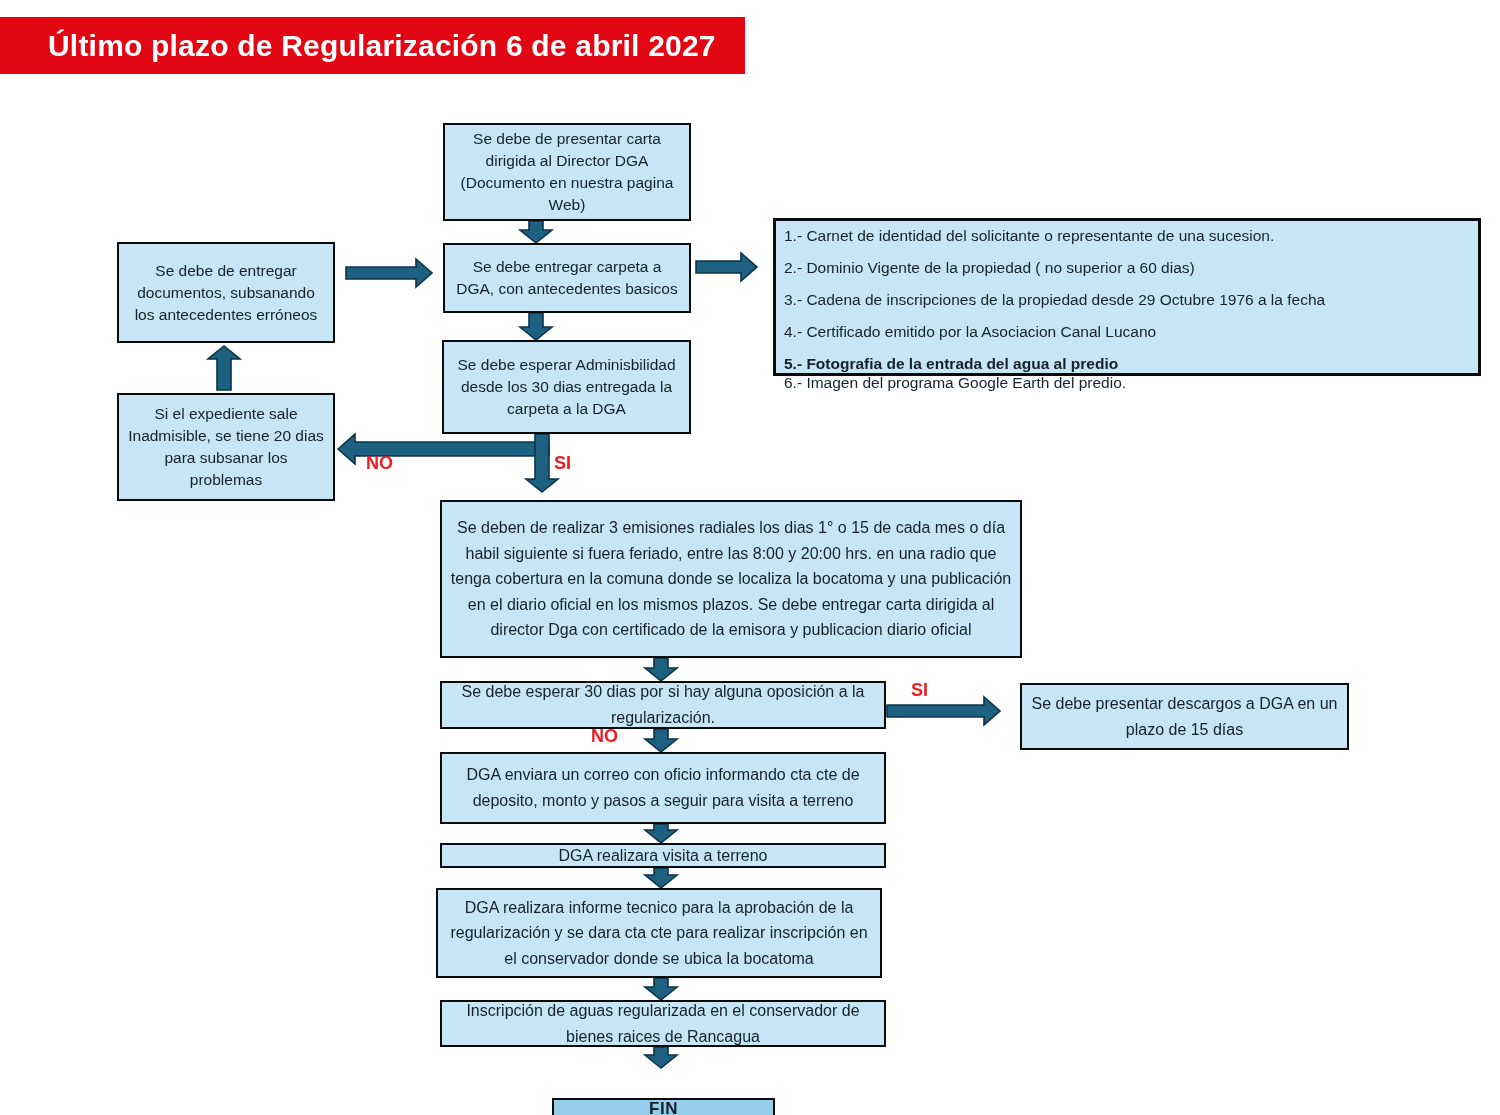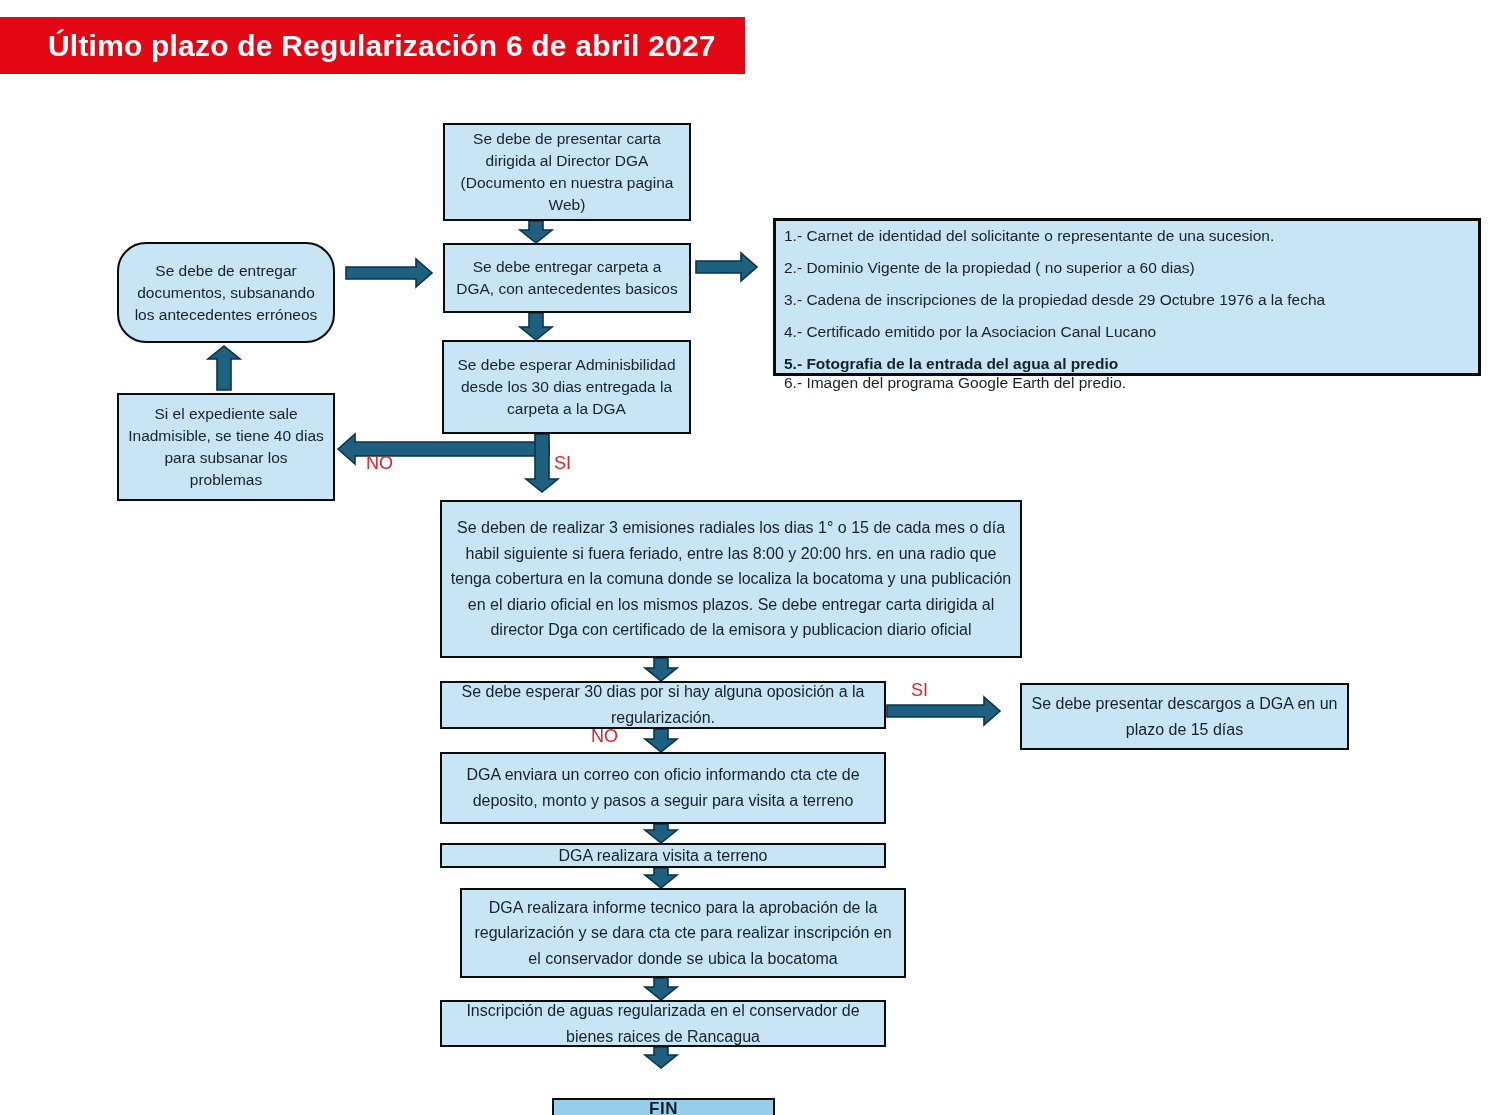--- a/index.html
+++ b/index.html
@@ -34,21 +34,21 @@
     color:#16222b;font-size:15.5px;
     padding:5px 8px;
   }
   .reqs ul{list-style:none;margin:0;padding:0;}
   .reqs li{margin:0 0 13px 0;line-height:19px;}
   .reqs li:nth-child(5){margin-bottom:0;font-weight:bold;}
   .reqs li:last-child{margin-bottom:0;}
   svg.arrows{position:absolute;left:0;top:0;pointer-events:none;}
   svg.arrows polygon{fill:#1e607f;stroke:#0c3349;stroke-width:1.6;}
   .branch-label{
-    position:absolute;color:#ed1c24;font-weight:normal;font-size:18px;
+    position:absolute;color:#ed1c24;font-weight:bold;font-size:18px;
   }
 </style>
 </head>
 <body>
 
 <div class="canvas">
 
   <div class="banner">
     <span>Último plazo de Regularización 6 de abril 2027</span>
   </div>
@@ -86,26 +86,26 @@
       <li>4.- Certificado emitido por la Asociacion Canal Lucano</li>
       <li>5.- Fotografia de la entrada del agua al predio</li>
       <li>6.- Imagen del programa Google Earth del predio.</li>
     </ul>
   </div>
 
   <div class="node" style="left:442px;top:340px;width:249px;height:94px;text-align:center;">
     <span>Se debe esperar Adminisbilidad desde los 30 dias entregada la carpeta a la DGA</span>
   </div>
 
-  <div class="node" style="left:117px;top:242px;width:218px;height:101px;border-radius:29px;">
+  <div class="node" style="left:117px;top:242px;width:218px;height:101px;">
     <span>Se debe de entregar documentos, subsanando los antecedentes erróneos</span>
   </div>
 
   <div class="node" style="left:117px;top:393px;width:218px;height:108px;">
-    <span>Si el expediente sale Inadmisible, se tiene 40 dias para subsanar los problemas</span>
+    <span>Si el expediente sale Inadmisible, se tiene 20 dias para subsanar los problemas</span>
   </div>
 
   <div class="node big" style="left:440px;top:500px;width:582px;height:158px;">
     <span>Se deben de realizar 3 emisiones radiales los dias 1° o 15 de cada mes o día habil siguiente si fuera feriado, entre las 8:00 y 20:00 hrs. en una radio que tenga cobertura en la comuna donde se localiza la bocatoma y una publicación en el diario oficial en los mismos plazos. Se debe entregar carta dirigida al director Dga con certificado de la emisora y publicacion diario oficial</span>
   </div>
 
   <div class="node big" style="left:440px;top:681px;width:446px;height:48px;">
     <span>Se debe esperar 30 dias por si hay alguna oposición a la regularización.</span>
   </div>
 
@@ -114,21 +114,21 @@
   </div>
 
   <div class="node big" style="left:440px;top:752px;width:446px;height:72px;">
     <span>DGA enviara un correo con oficio informando cta cte de deposito, monto y pasos a seguir para visita a terreno</span>
   </div>
 
   <div class="node big" style="left:440px;top:843px;width:446px;height:25px;">
     <span>DGA realizara visita a terreno</span>
   </div>
 
-  <div class="node big" style="left:460px;top:888px;width:446px;height:90px;text-align:center;">
+  <div class="node big" style="left:436px;top:888px;width:446px;height:90px;text-align:center;">
     <span>DGA realizara informe tecnico para la aprobación de la regularización y se dara cta cte para realizar inscripción en el conservador  donde se ubica la bocatoma</span>
   </div>
 
   <div class="node big" style="left:440px;top:1000px;width:446px;height:47px;">
     <span>Inscripción de aguas regularizada  en el conservador de bienes raices de Rancagua</span>
   </div>
 
   <div class="node fin" style="left:552px;top:1068px;width:223px;height:23px;margin-top:30px;">
     <span>FIN</span>
   </div>

